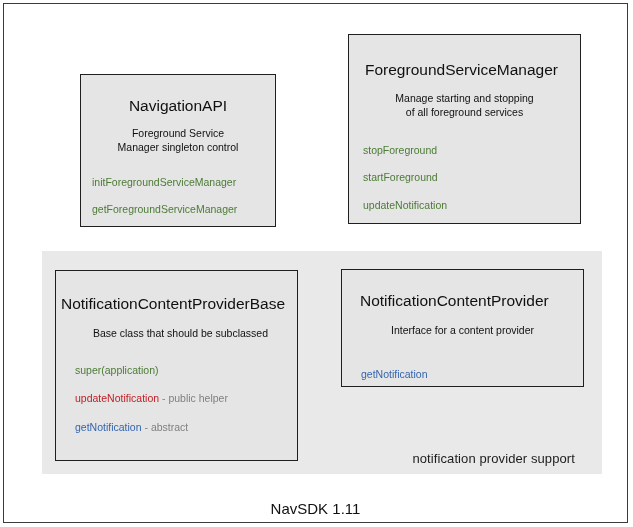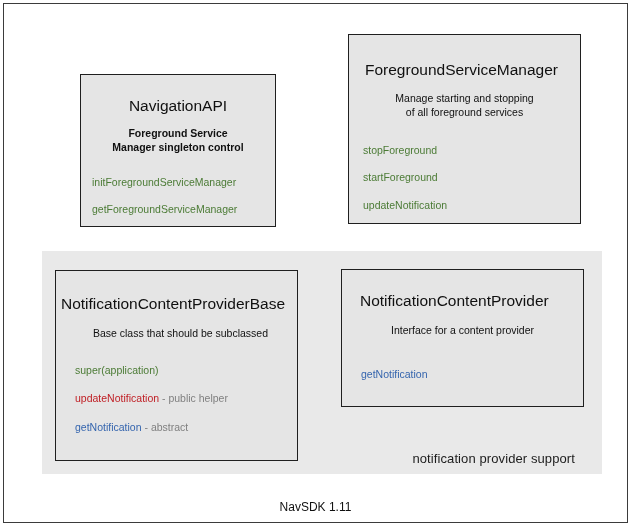--- a/index.html
+++ b/index.html
@@ -91,55 +91,55 @@
   .c-green { color: #4b7b35; }
   .c-red   { color: #c02026; }
   .c-blue  { color: #3565ae; }
   .c-dark  { color: #101010; }
 
   
   #box-navigation-api {
     left: 76px; top: 70px; width: 196px; height: 153px;
   }
   #box-navigation-api .class-title { margin-top: 22px; }
-  #box-navigation-api .class-desc  { margin-top: 12px; font-weight: bold; }
+  #box-navigation-api .class-desc  { margin-top: 12px; }
   #box-navigation-api .member-list { margin-top: 22px; padding-left: 11px; }
   #box-navigation-api .member + .member { margin-top: 17px; }
 
   #box-foreground-service-manager {
     left: 344px; top: 30px; width: 233px; height: 190px;
   }
   #box-foreground-service-manager .class-title { margin-top: 26px; margin-left: 16px; }
   #box-foreground-service-manager .class-desc  { margin-top: 13px; }
   #box-foreground-service-manager .member-list { margin-top: 25px; padding-left: 14px; }
   #box-foreground-service-manager .member + .member { margin-top: 17px; }
 
   #box-notification-content-provider-base {
     left: 51px; top: 266px; width: 243px; height: 191px;
   }
   #box-notification-content-provider-base .class-title { margin-top: 24px; margin-left: 5px; }
   #box-notification-content-provider-base .class-desc  { margin-top: 14px; padding-left: 8px; }
   #box-notification-content-provider-base .member-list { margin-top: 24px; padding-left: 19px; }
   #box-notification-content-provider-base .member + .member { margin-top: 18px; }
 
   #box-notification-content-provider {
-    left: 337px; top: 265px; width: 243px; height: 138px;
+    left: 337px; top: 265px; width: 243px; height: 118px;
   }
   #box-notification-content-provider .class-title { margin-top: 22px; margin-left: 18px; }
   #box-notification-content-provider .class-desc  { margin-top: 14px; }
   #box-notification-content-provider .member-list { margin-top: 31px; padding-left: 19px; }
 
   
   .footer-label {
     position: absolute;
     left: 0;
     right: 0;
     top: 496px;
     text-align: center;
-    font-size: 12px;
+    font-size: 15px;
     color: #101010;
   }
 </style>
 </head>
 <body>
 
 <div id="canvas">
   <div class="outer-frame">
 
     <div class="group-panel">

